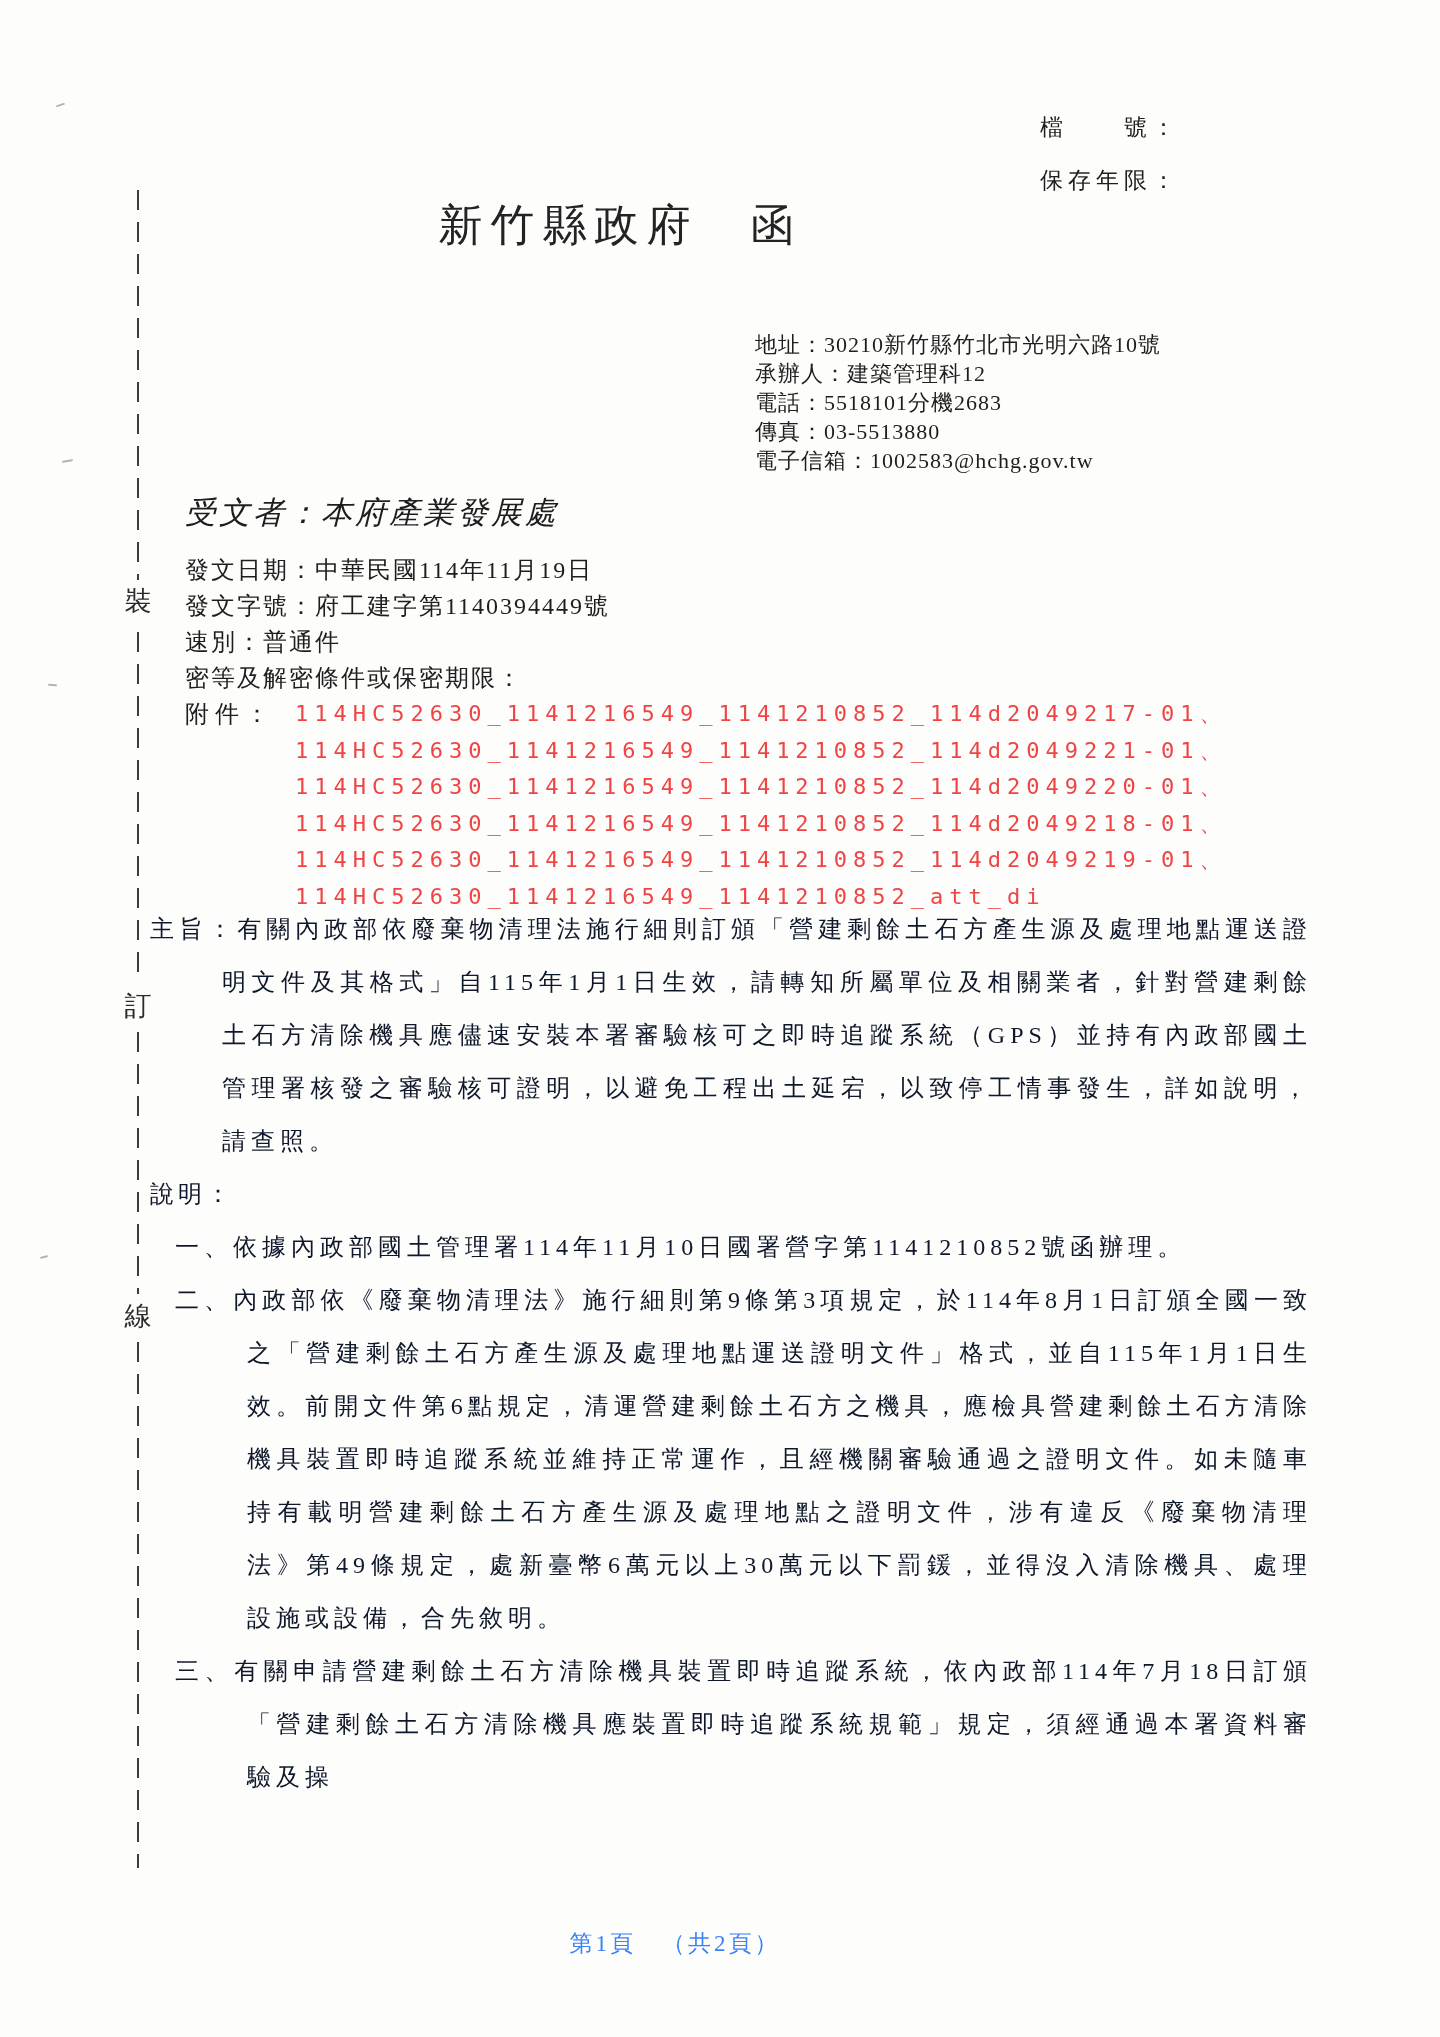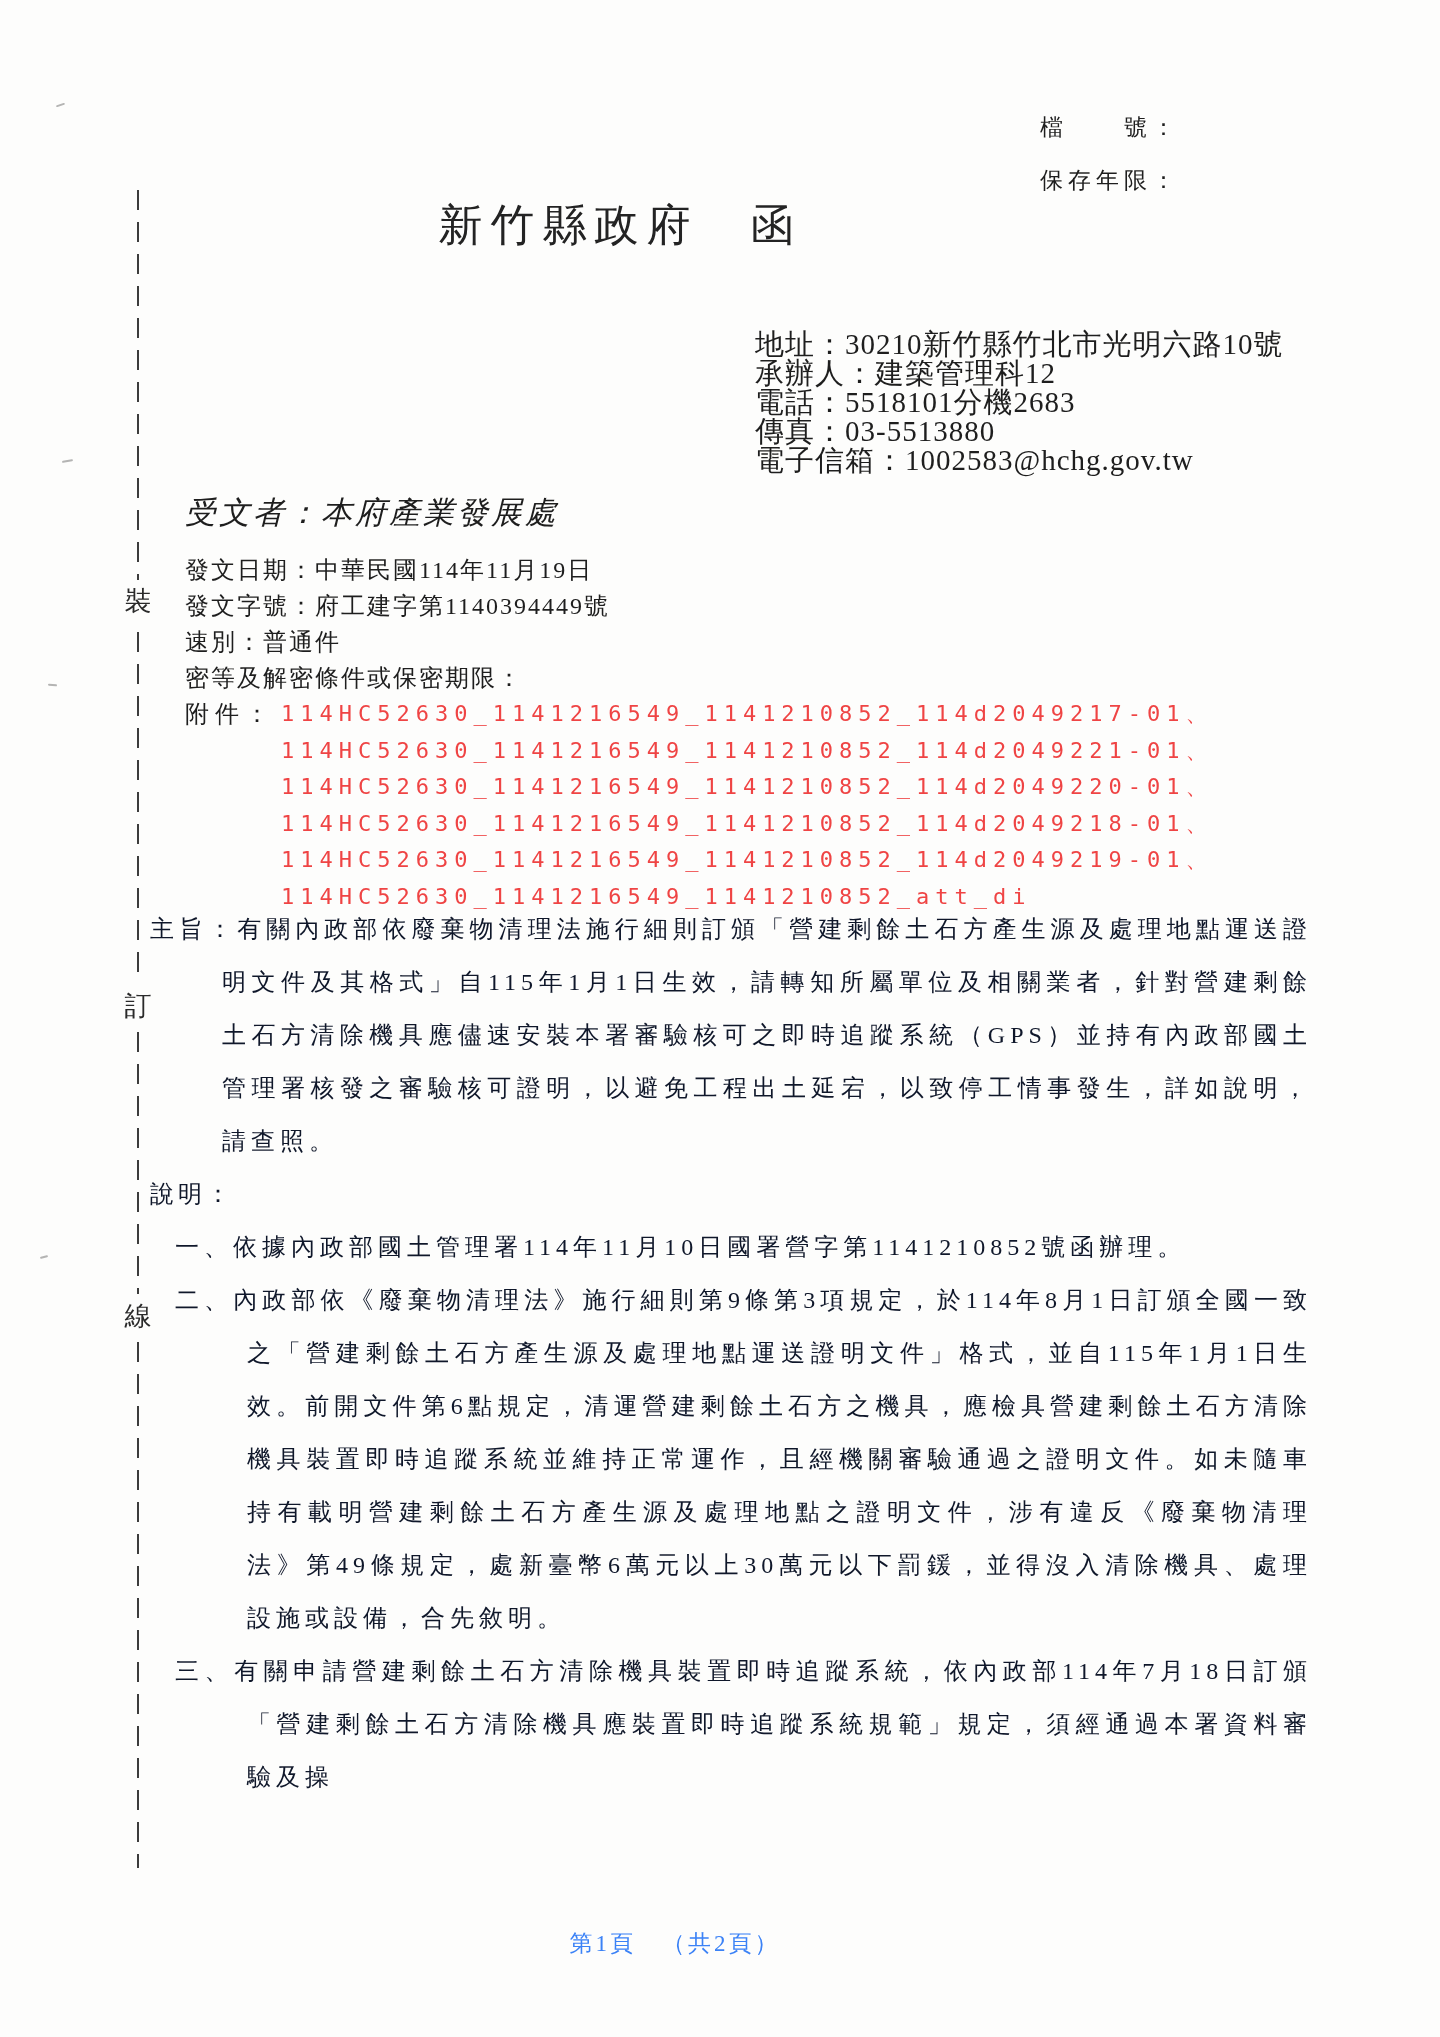--- a/index.html
+++ b/index.html
@@ -27,30 +27,30 @@
   .archive div{margin-bottom:22px;white-space:pre;}
 
   
   .title{
     position:absolute;left:0;top:196px;width:1225px;
     margin:0;text-align:center;
     font-size:44px;font-weight:normal;letter-spacing:8px;color:#232323;padding-left:8px;
   }
 
   
-  .contact{position:absolute;left:755px;top:330px;font-size:29px;line-height:29px;letter-spacing:1px;}
+  .contact{position:absolute;left:755px;top:330px;font-size:22px;line-height:29px;letter-spacing:1px;}
 
   
   .recipient{position:absolute;left:185px;top:492px;font-size:31px;letter-spacing:3px;font-style:italic;}
 
   
   .meta{position:absolute;left:185px;top:552px;font-size:24px;}
   .meta-row{line-height:36px;letter-spacing:2px;white-space:nowrap;}
   .meta-row.attach{display:flex;align-items:flex-start;}
-  .attach-label{letter-spacing:6px;flex:0 0 auto;margin-right:6px;}
+  .attach-label{letter-spacing:6px;flex:0 0 auto;margin-right:20px;}
   .attach-files{flex:0 0 auto;}
   .attach-file{
     font-family:"DejaVu Sans Mono","Liberation Mono",monospace;
     font-size:22px;letter-spacing:6px;line-height:36.5px;white-space:nowrap;color:#ef4444;
   }
 
   
   .docbody{
     position:absolute;left:150px;top:903px;width:1162px;
     font-size:24px;line-height:53px;letter-spacing:5px;

